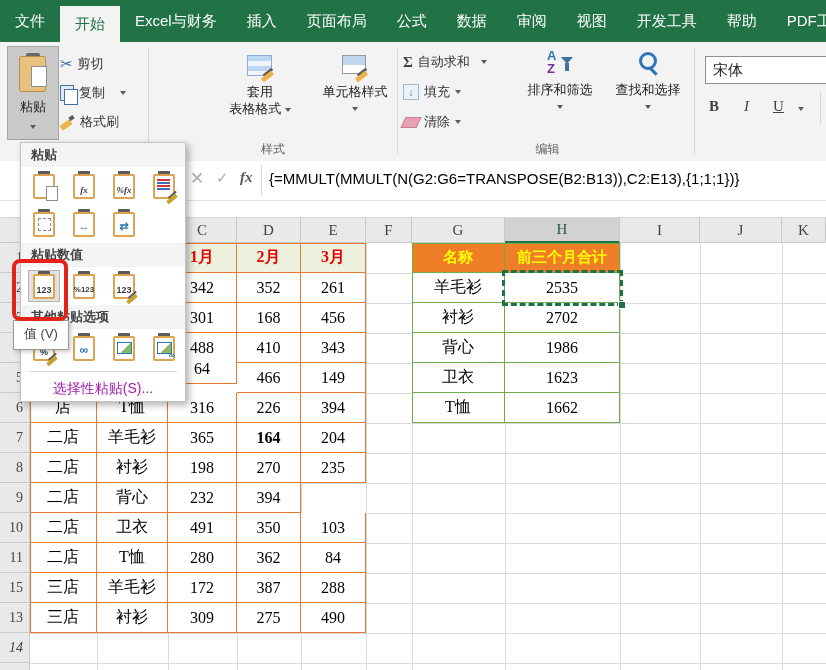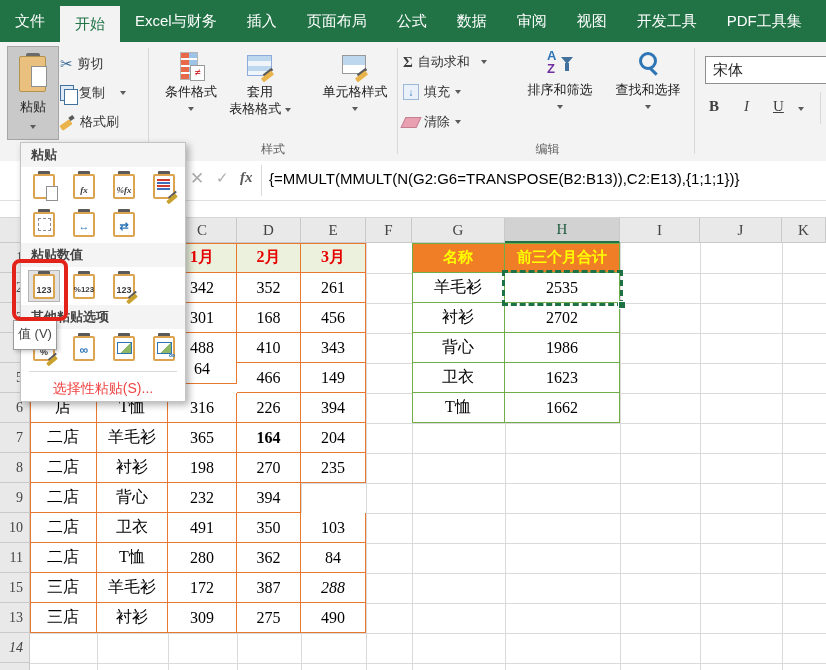--- a/index.html
+++ b/index.html
@@ -132,43 +132,44 @@
   .n-paste-values-number-formatting .gl{font-size:8px;}
   .brush .bod::after{content:"";position:absolute;right:-5px;bottom:-4px;width:12px;height:4px;
      background:#C9A22E;transform:rotate(-40deg);border-radius:1px;box-shadow:3px -3px 0 -1px #5a5a5a;}
   .n-paste-link .gl{color:#2E75B6;font-size:12px;top:10px;}
   .n-paste-link .gl::before{content:"\221E";}
   .n-paste-picture .bod::before,.n-paste-linked-picture .bod::before{content:"";position:absolute;left:2px;top:4px;
      width:13px;height:10px;border:1px solid #2E75B6;background:linear-gradient(135deg,#fff 55%,#8CB763 55%);}
   .n-paste-linked-picture .gl{color:#2E75B6;font-size:9px;top:17px;left:12px;}
   .n-paste-linked-picture .gl::before{content:"\221E";}
   .menu-sep{margin:4px 8px 4px 8px;border-top:1px solid #d9d9d9;}
-  .mitem{height:25px;line-height:25px;text-align:center;color:#ef4444;font-size:14px;cursor:pointer;}
-  
-  .tip{position:absolute;left:13px;top:320px;height:28px;line-height:26px;padding:0 4px;background:#fff;
+  .mitem{height:25px;line-height:25px;text-align:center;color:#a21caf;font-size:14px;cursor:pointer;}
+  
+  .tip{position:absolute;left:13px;top:320px;height:28px;line-height:26px;padding:0 10px;background:#fff;
        border:1px solid #9a9a9a;box-shadow:2px 2px 4px rgba(0,0,0,.2);z-index:20;font-size:13px;color:#444;
        white-space:nowrap;}
   .rbox{position:absolute;left:12px;top:259px;width:48px;height:54px;border:4px solid #E32219;
         border-radius:8px;z-index:30;pointer-events:none;}
 </style>
 </head>
 <body>
 
 <div id="app">
   <div class="tabbar" id="tabbar">
       <div class="tab">文件</div>
       <div class="tab active">开始</div>
       <div class="tab">Excel与财务</div>
       <div class="tab">插入</div>
       <div class="tab">页面布局</div>
       <div class="tab">公式</div>
       <div class="tab">数据</div>
       <div class="tab">审阅</div>
       <div class="tab">视图</div>
       <div class="tab">开发工具</div>
+      <div class="tab">帮助</div>
       <div class="tab">PDF工具集</div>
     </div>
 
   <div class="ribbon">
     <div class="pastebtn">
       <div class="paste-big">
         <span class="pb-bar"></span>
         <span class="pb-body"></span>
         <span class="pb-paper"></span>
       </div>
@@ -185,27 +186,20 @@
       <span>复制</span>
       <span class="chv" style="margin-left:10px"></span>
     </div>
     <div class="rs" style="left:60px;top:69px">
       <span class="ico-fp"></span>
       <span>格式刷</span>
     </div>
 
     <div class="vsep" style="left:148px"></div>
 
-    <div class="rb" style="left:150px;top:7px;width:82px">
-      <div class="icon-slot">
-          <span class="ico-cf"></span>
-        </div>
-      <div class="rb-lab">条件格式</div>
-      <span class="chv"></span>
-    </div>
     <div class="rb" style="left:222px;top:7px;width:76px">
       <div class="icon-slot">
           <span class="ico-tf"></span>
         </div>
       <div class="rb-lab">套用</div>
       <div class="rb-lab"><span>表格格式</span>
         <span class="chv"></span></div>
     </div>
     <div class="rb" style="left:315px;top:7px;width:80px">
       <div class="icon-slot">
@@ -374,21 +368,21 @@
       <div class="ocell" style="left: 301px; top: 295px; width: 65px; height: 30px;">103</div>
       <div class="ocell" style="left: 30px; top: 325px; width: 67px; height: 30px;">二店</div>
       <div class="ocell" style="left: 97px; top: 325px; width: 71px; height: 30px;">T恤</div>
       <div class="ocell" style="left: 168px; top: 325px; width: 69px; height: 30px;">280</div>
       <div class="ocell" style="left: 237px; top: 325px; width: 64px; height: 30px;">362</div>
       <div class="ocell" style="left: 301px; top: 325px; width: 65px; height: 30px;">84</div>
       <div class="ocell" style="left: 30px; top: 355px; width: 67px; height: 30px;">三店</div>
       <div class="ocell" style="left: 97px; top: 355px; width: 71px; height: 30px;">羊毛衫</div>
       <div class="ocell" style="left: 168px; top: 355px; width: 69px; height: 30px;">172</div>
       <div class="ocell" style="left: 237px; top: 355px; width: 64px; height: 30px;">387</div>
-      <div class="ocell" style="left: 301px; top: 355px; width: 65px; height: 30px; font-style: italic;">288</div>
+      <div class="ocell" style="left: 301px; top: 355px; width: 65px; height: 30px;">288</div>
       <div class="ocell" style="left: 30px; top: 385px; width: 67px; height: 30px;">三店</div>
       <div class="ocell" style="left: 97px; top: 385px; width: 71px; height: 30px;">衬衫</div>
       <div class="ocell" style="left: 168px; top: 385px; width: 69px; height: 30px;">309</div>
       <div class="ocell" style="left: 237px; top: 385px; width: 64px; height: 30px;">275</div>
       <div class="ocell" style="left: 301px; top: 385px; width: 65px; height: 30px;">490</div>
       <div class="lt-frame" style="left: 30px; top: 25px; width: 336px; height: 390px;"></div>
       <div class="hcell" style="left: 412px; top: 25px; width: 93px; height: 30px;">名称</div>
       <div class="hcell" style="left: 505px; top: 25px; width: 115px; height: 30px;">前三个月合计</div>
       <div class="gcell" style="left: 412px; top: 55px; width: 93px; height: 30px;">羊毛衫</div>
       <div class="gcell" style="left: 505px; top: 55px; width: 115px; height: 30px;">2535</div>

